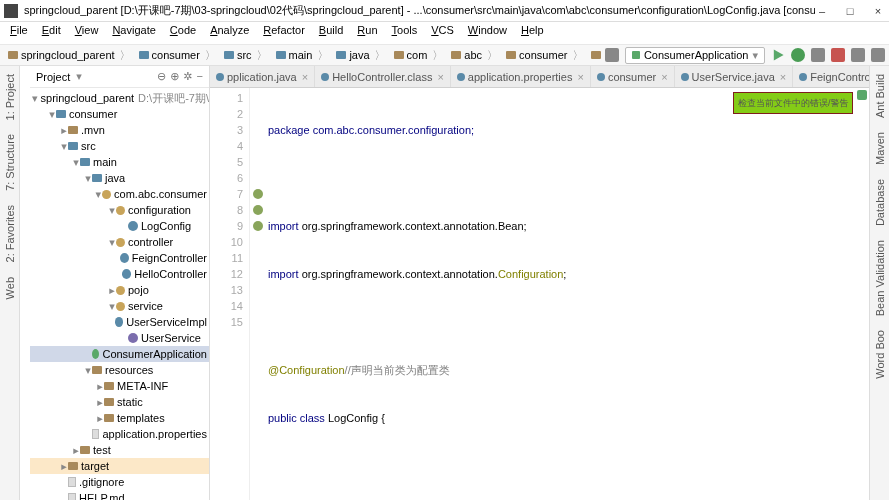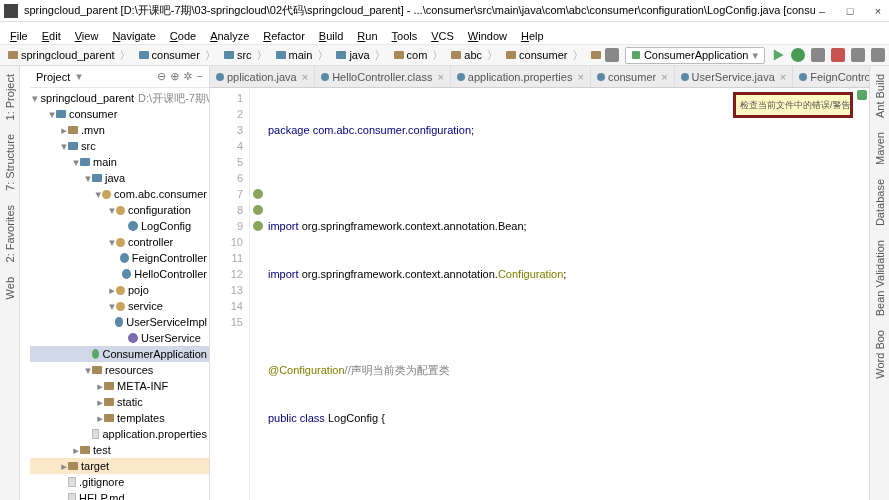--- a/index.html
+++ b/index.html
@@ -2,21 +2,21 @@
 <html><head>
 <meta charset="utf-8">
 <style>
 * { margin: 0; padding: 0; box-sizing: border-box; font-family: "Segoe UI", Arial, sans-serif; font-size: 11px; }
 body { background: #fff; width: 889px; height: 500px; overflow: hidden; display: flex; flex-direction: column; }
 .titlebar { height: 22px; background: #fff; display: flex; align-items: center; padding: 0 4px; border-bottom: 1px solid #ddd; }
 .titlebar-icon { width: 14px; height: 14px; background: #444; margin-right: 6px; }
 .titlebar-title { flex: 1; color: #000; font-size: 11px; white-space: nowrap; overflow: hidden; }
 .winbtns { display: flex; gap: 14px; margin-left: auto; }
 .winbtn { width: 14px; text-align: center; color: #333; cursor: default; }
-.menubar { height: 22px; display: flex; align-items: flex-end; padding: 0 4px; gap: 2px; }
+.menubar { height: 22px; display: flex; align-items: flex-start; padding: 0 4px; gap: 2px; }
 .menuitem { padding: 2px 6px; color: #000; }
 .menuitem .u { text-decoration: underline; }
 .navbar { height: 22px; background: #f7f7f7; border-top: 1px solid #e8e8e8; border-bottom: 1px solid #e0e0e0; display: flex; align-items: center; padding: 0 4px; gap: 2px; }
 .crumb { display: flex; align-items: center; gap: 3px; padding: 1px 4px; color: #000; }
 .crumb .sep { color: #888; margin-left: 2px; }
 .folder-icon { width: 10px; height: 8px; background: #a8895a; border-radius: 1px; display: inline-block; }
 .folder-icon.blue { background: #5a8aa8; }
 .nav-right { margin-left: auto; display: flex; align-items: center; gap: 6px; }
 .run-select { background: #fff; border: 1px solid #bbb; padding: 1px 6px; display: flex; align-items: center; gap: 4px; border-radius: 2px; }
 .green-dot { width: 8px; height: 8px; background: #59a869; border-radius: 1px; display: inline-block; }
@@ -52,21 +52,21 @@
 .ln { padding-right: 6px; height: 16px; }
 .marks { width: 16px; background: #fff; padding-top: 2px; }
 .mark-row { height: 16px; display: flex; align-items: center; justify-content: center; }
 .mark-g { width: 10px; height: 10px; background: #89a55b; border-radius: 50%; }
 .code { flex: 1; white-space: pre; color: #000; padding-top: 2px; position: relative; }
 .cl { height: 16px; padding-left: 2px; }
 .kw { color: #000080; font-weight: normal; }
 .cm { color: #808080; }
 .ann { color: #808000; }
 .analysis-ok { position: absolute; right: 0; top: 0; width: 10px; height: 10px; background: #59a869; border-radius: 2px; margin: 2px; }
-.tooltip { position: absolute; right: 16px; top: 4px; width: 120px; background: #fef9c3; border: 3px solid #7f1d1d; padding: 2px 4px; font-size: 9px; color: #555; }
+.tooltip { position: absolute; right: 16px; top: 4px; width: 120px; background: #84cc16; border: 1px solid #7f1d1d; padding: 2px 4px; font-size: 9px; color: #555; }
 .right-tabs { width: 20px; background: #f4f4f4; border-left: 1px solid #ddd; display: flex; flex-direction: column; align-items: center; padding-top: 4px; gap: 6px; }
 </style>
 </head>
 <body>
 
 <div class="titlebar">
   <span class="titlebar-icon"></span>
   <span class="titlebar-title">springcloud_parent [D:\开课吧-7期\03-springcloud\02代码\springcloud_parent] - ...\consumer\src\main\java\com\abc\consumer\configuration\LogConfig.java [consumer] - IntelliJ IDEA</span>
   <div class="winbtns">
     <span class="winbtn">–</span>

